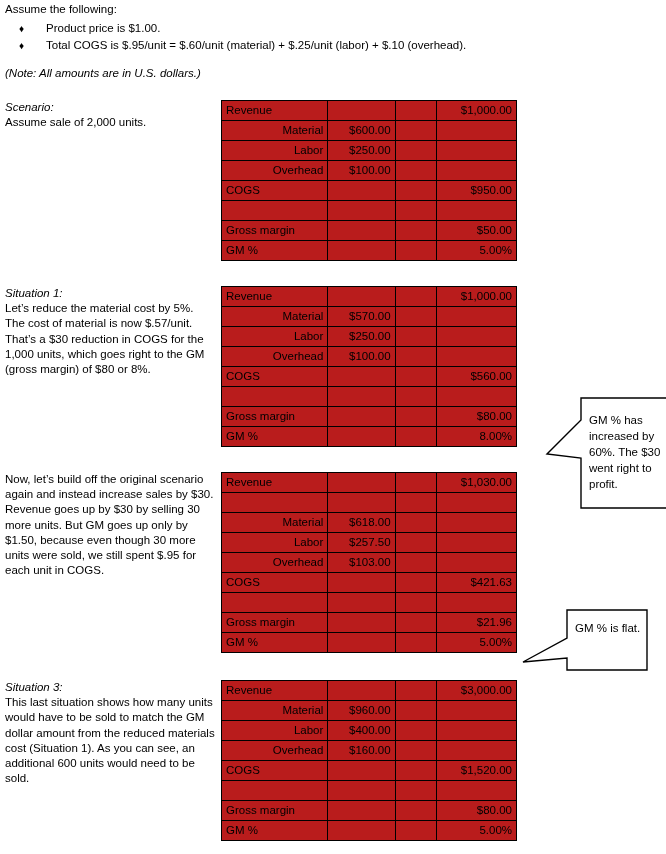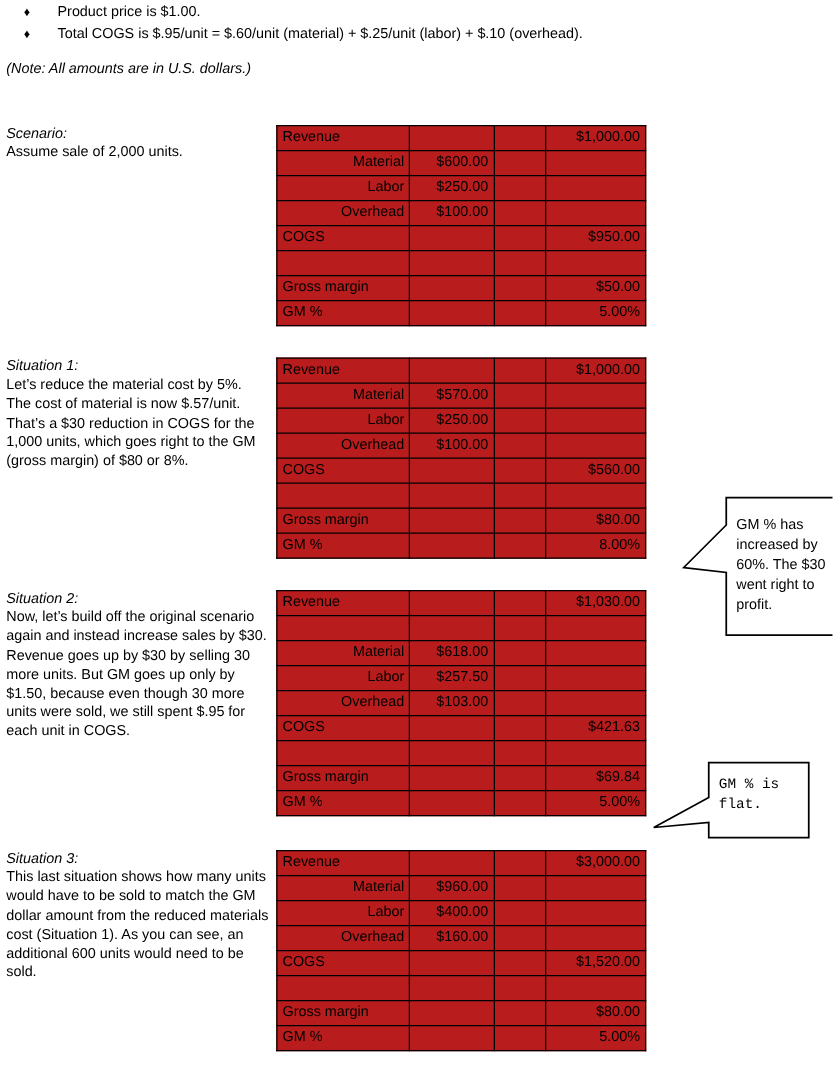--- a/index.html
+++ b/index.html
@@ -110,20 +110,21 @@
     position: absolute;
     line-height: 16px;
     font-size: 11.5px;
     color: #000;
   }
 </style>
 </head>
 <body>
 
 <div id="intro">
+  <p class="lead">Assume the following:</p>
   <ul class="bullets">
     <li>
       <span class="bullet-glyph">♦</span>
       <span>Product price is $1.00.</span>
     </li>
     <li>
       <span class="bullet-glyph">♦</span>
       <span>Total COGS is $.95/unit = $.60/unit (material) + $.25/unit (labor) + $.10 (overhead).</span>
     </li>
   </ul>
@@ -255,21 +256,20 @@
           <td class="num"></td>
           <td class="num"></td>
           <td class="num">8.00%</td>
         </tr>
       </tbody>
   </table>
 </div>
 
 <div class="section" id="sec2" style="top:472px;">
   <div class="desc">
-    <span class="desc-title">Situation 2:</span>
     <span class="desc-body">Now, let’s build off the original scenario again and instead increase sales by $30. Revenue goes up by $30 by selling 30 more units. But GM goes up only by $1.50, because even though 30 more units were sold, we still spent $.95 for each unit in COGS.</span>
   </div>
   <table class="fin">
     <colgroup>
         <col class="c-label">
         <col class="c-a">
         <col class="c-b">
         <col class="c-c">
       </colgroup>
     <tbody>
@@ -312,21 +312,21 @@
         <tr>
           <td class="lbl"></td>
           <td class="num"></td>
           <td class="num"></td>
           <td class="num"></td>
         </tr>
         <tr>
           <td class="lbl">Gross margin</td>
           <td class="num"></td>
           <td class="num"></td>
-          <td class="num">$69.84</td>
+          <td class="num">$21.96</td>
         </tr>
         <tr>
           <td class="lbl">GM %</td>
           <td class="num"></td>
           <td class="num"></td>
           <td class="num">5.00%</td>
         </tr>
       </tbody>
   </table>
 </div>
@@ -396,18 +396,18 @@
   </table>
 </div>
 
 <div class="callout" id="callout1" style="left:545px; top:396px; width:140px; height:114px;">
   <svg width="140" height="114" viewBox="0 0 140 114" xmlns="http://www.w3.org/2000/svg">
     <path d="M 36 2 L 138 2 L 138 112 L 36 112 L 36 62 L 2 58 L 36 24 Z" fill="#ffffff" stroke="#000000" stroke-width="1.4" stroke-linejoin="miter"></path>
   </svg>
   <div class="callout-text" style="left:44px; top:16px; width:92px;">GM % has increased by 60%. The $30 went right to profit.</div>
 </div>
 
-<div class="callout" id="callout2" style="left:521px; top:608px; width:128px; height:64px;font-family:Liberation Mono, monospace;">
+<div class="callout" id="callout2" style="left:521px; top:608px; width:128px; height:64px;">
   <svg width="128" height="64" viewBox="0 0 128 64" xmlns="http://www.w3.org/2000/svg">
     <path d="M 46 2 L 126 2 L 126 62 L 46 62 L 46 50 L 2 54 L 46 30 Z" fill="#ffffff" stroke="#000000" stroke-width="1.4" stroke-linejoin="miter"></path>
   </svg>
   <div class="callout-text" style="left:54px; top:12px; width:72px;">GM % is flat.</div>
 </div>
 
 </body></html>

